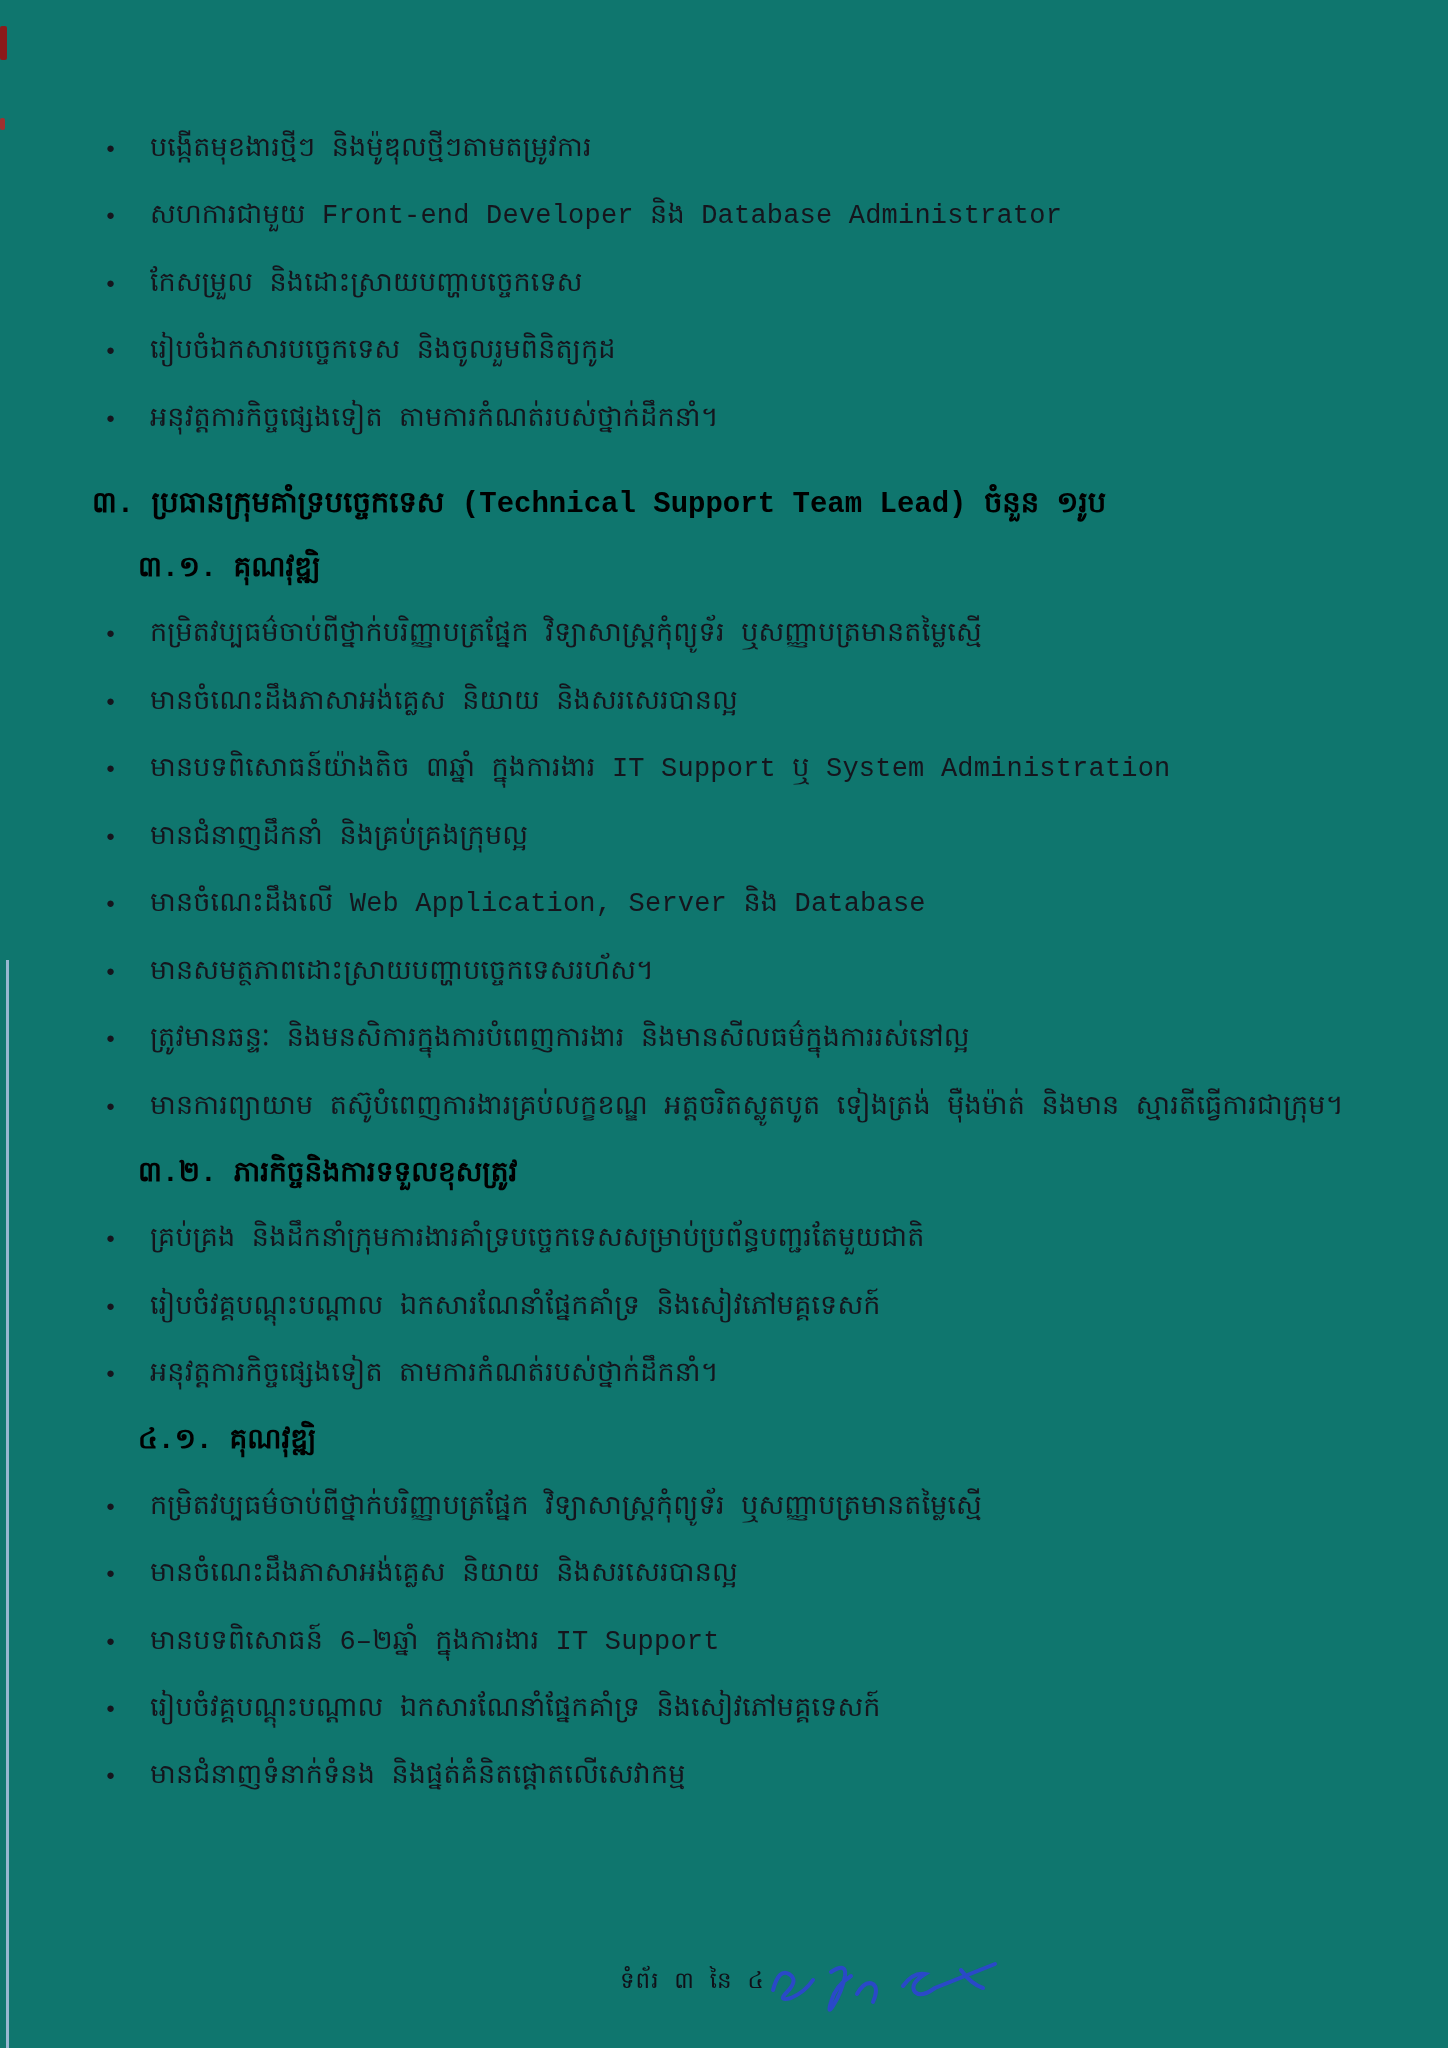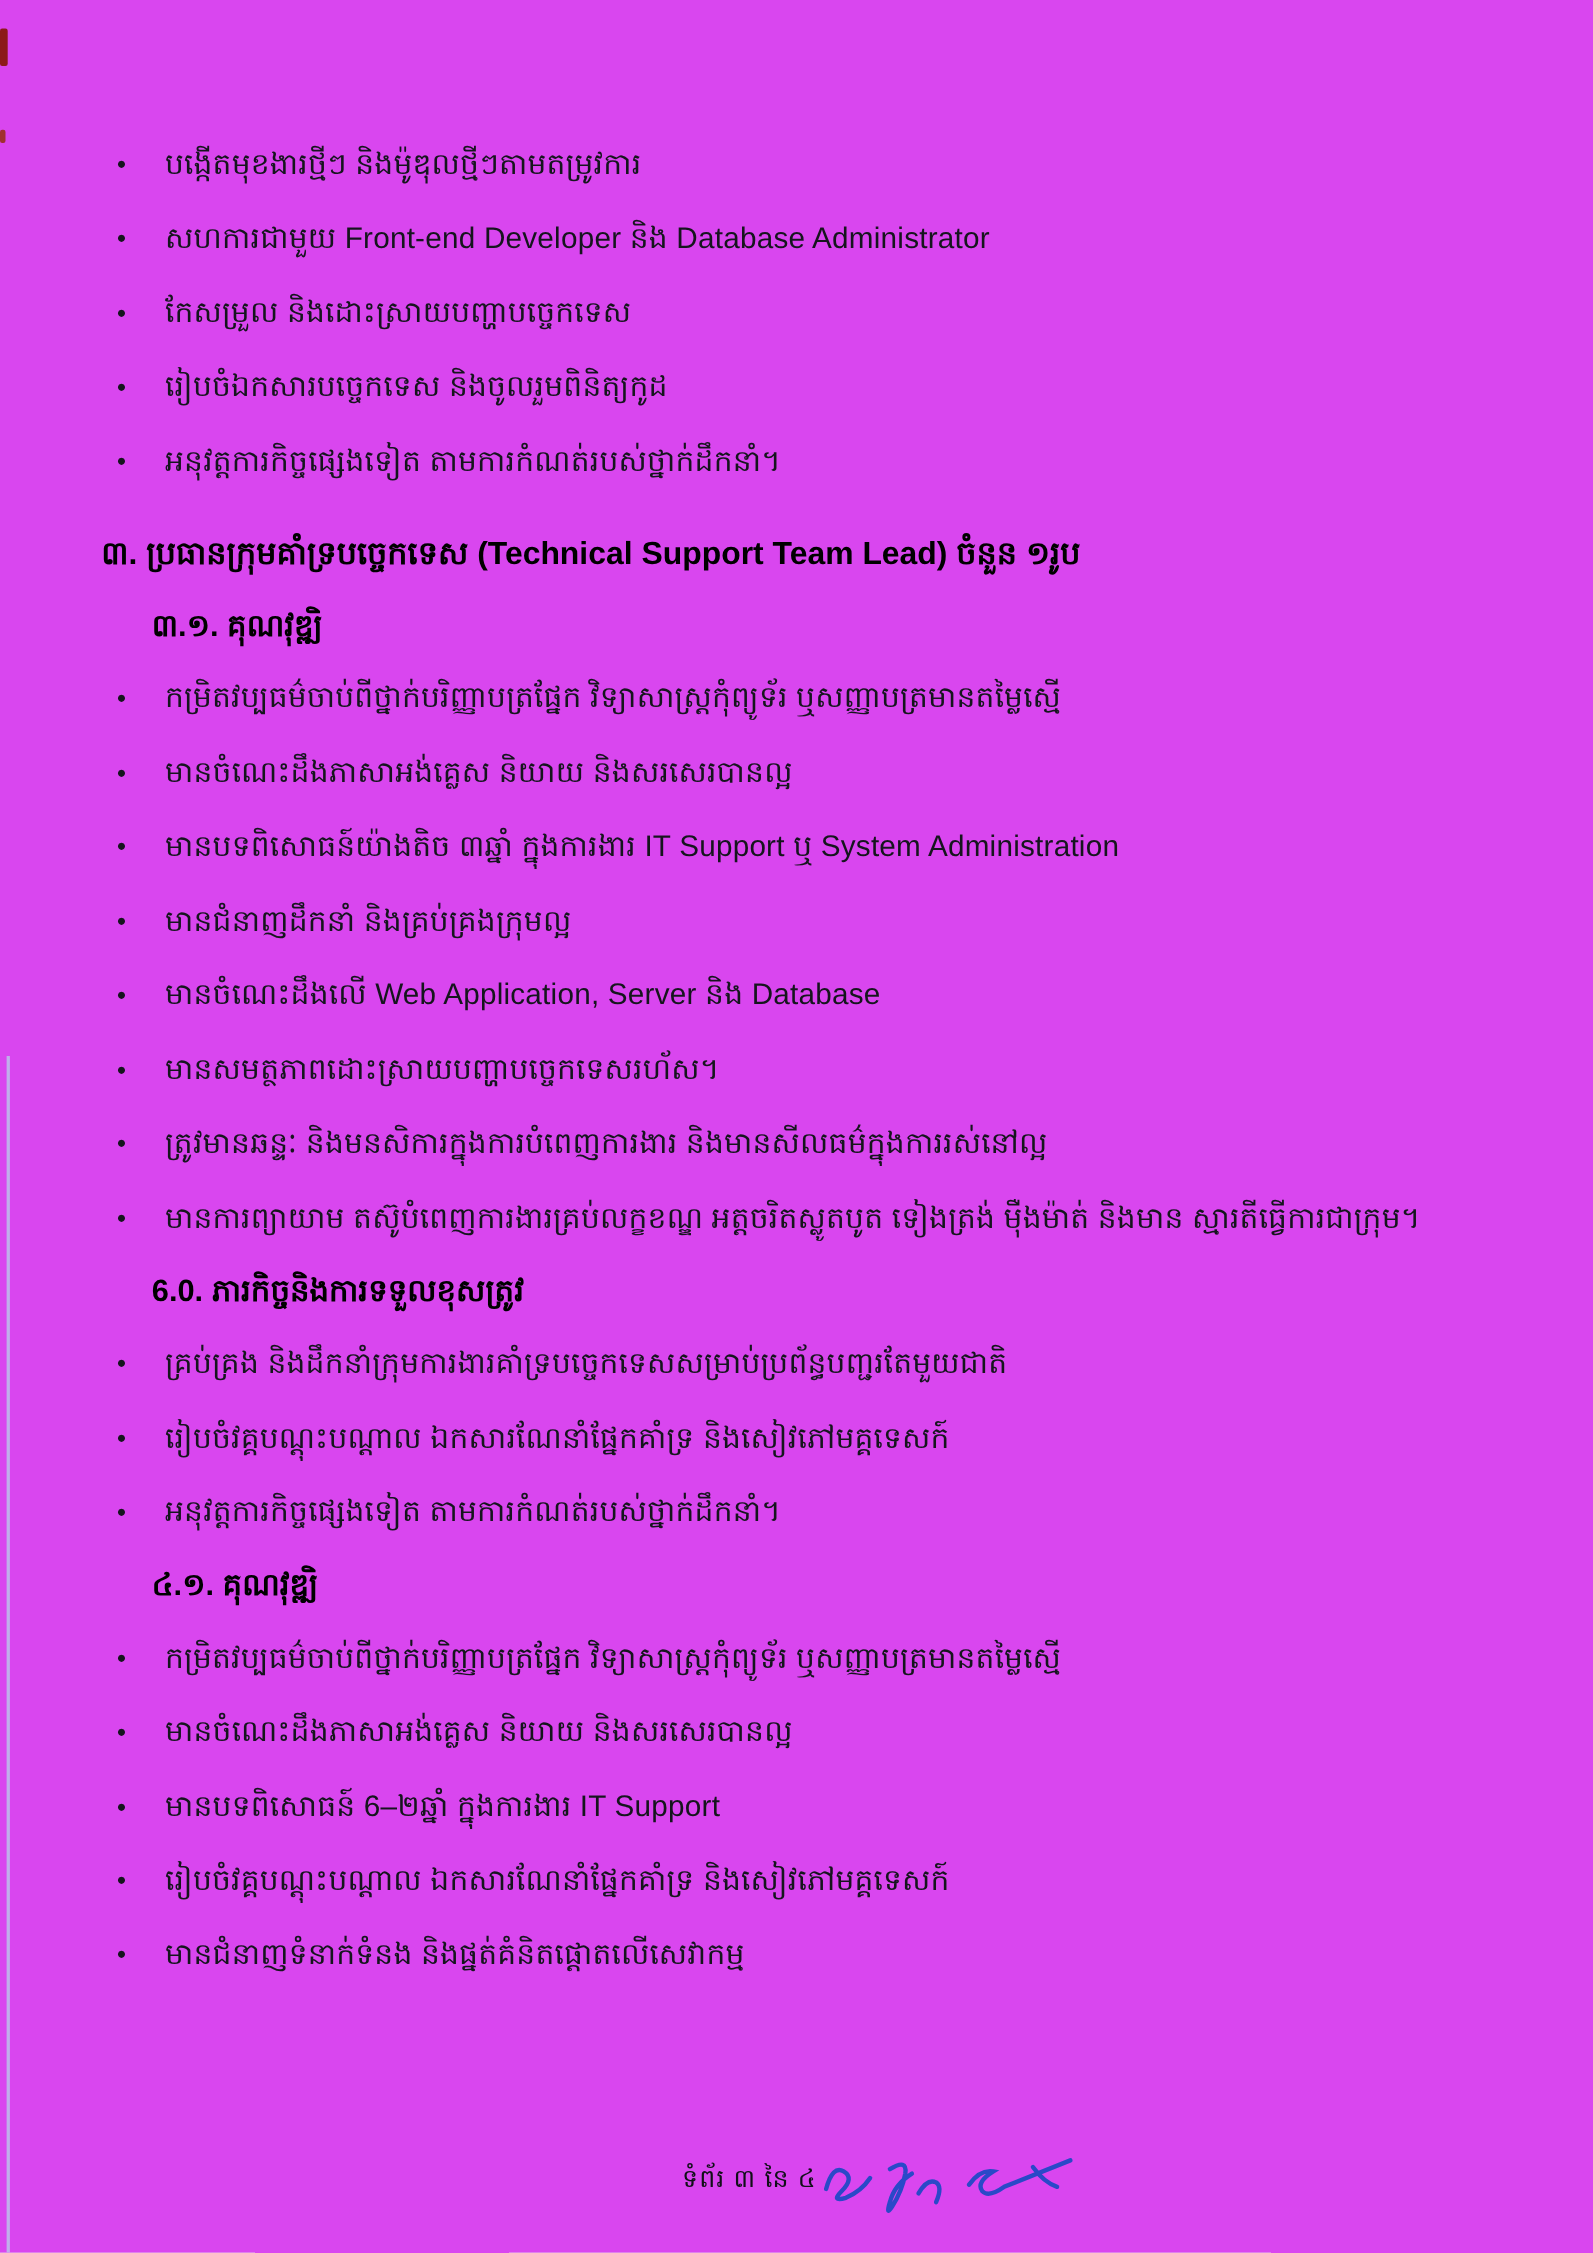--- a/index.html
+++ b/index.html
@@ -1,22 +1,22 @@
 <!DOCTYPE html>
 <html><head>
 <meta charset="utf-8">
 <style>
   html,body{margin:0;padding:0;background:#e8e8e8;}
   .page{
     position:relative;
     width:1448px;height:2048px;
     margin:0 auto;
-    background:#d946ef;
+    background:#0f766e;
     overflow:hidden;
-    font-family:Liberation Sans, sans-serif;
+    font-family:Liberation Mono, monospace;
     color:#15151d;
     box-sizing:border-box;
     padding:118px 70px 0 92px;
   }
   
   .edge-line{position:absolute;left:6px;top:960px;width:3px;height:1088px;background:#b9c9ea;opacity:.8;}
   .edge-mark-1{position:absolute;left:0;top:26px;width:7px;height:34px;background:#8c1a1a;border-radius:2px;}
   .edge-mark-2{position:absolute;left:0;top:118px;width:5px;height:12px;background:#a03030;border-radius:2px;}
 
   ul.kh-list{list-style:none;margin:0;padding:0 0 0 58px;}
@@ -90,21 +90,21 @@
       <ul class="kh-list">
         <li>កម្រិតវប្បធម៌ចាប់ពីថ្នាក់បរិញ្ញាបត្រផ្នែក វិទ្យាសាស្ត្រកុំព្យូទ័រ ឬសញ្ញាបត្រមានតម្លៃស្មើ</li>
         <li>មានចំណេះដឹងភាសាអង់គ្លេស និយាយ និងសរសេរបានល្អ</li>
         <li>មានបទពិសោធន៍យ៉ាងតិច ៣ឆ្នាំ ក្នុងការងារ IT Support ឬ System Administration</li>
         <li>មានជំនាញដឹកនាំ និងគ្រប់គ្រងក្រុមល្អ</li>
         <li>មានចំណេះដឹងលើ Web Application, Server និង Database</li>
         <li>មានសមត្ថភាពដោះស្រាយបញ្ហាបច្ចេកទេសរហ័ស។</li>
         <li>ត្រូវមានឆន្ទៈ និងមនសិការក្នុងការបំពេញការងារ និងមានសីលធម៌ក្នុងការរស់នៅល្អ</li>
         <li>មានការព្យាយាម តស៊ូបំពេញការងារគ្រប់លក្ខខណ្ឌ អត្តចរិតស្លូតបូត ទៀងត្រង់ ម៉ឺងម៉ាត់ និងមាន ស្មារតីធ្វើការជាក្រុម។</li>
       </ul>
-      <div class="subsection-title">6.0. ភារកិច្ចនិងការទទួលខុសត្រូវ</div>
+      <div class="subsection-title">៣.២. ភារកិច្ចនិងការទទួលខុសត្រូវ</div>
       <ul class="kh-list">
         <li>គ្រប់គ្រង និងដឹកនាំក្រុមការងារគាំទ្របច្ចេកទេសសម្រាប់ប្រព័ន្ធបញ្ជរតែមួយជាតិ</li>
         <li>រៀបចំវគ្គបណ្ដុះបណ្ដាល ឯកសារណែនាំផ្នែកគាំទ្រ និងសៀវភៅមគ្គទេសក៍</li>
         <li>អនុវត្តការកិច្ចផ្សេងទៀត តាមការកំណត់របស់ថ្នាក់ដឹកនាំ។</li>
       </ul>
       <div class="subsection-title">៤.១. គុណវុឌ្ឍិ</div>
       <ul class="kh-list">
         <li>កម្រិតវប្បធម៌ចាប់ពីថ្នាក់បរិញ្ញាបត្រផ្នែក វិទ្យាសាស្ត្រកុំព្យូទ័រ ឬសញ្ញាបត្រមានតម្លៃស្មើ</li>
         <li>មានចំណេះដឹងភាសាអង់គ្លេស និយាយ និងសរសេរបានល្អ</li>
         <li>មានបទពិសោធន៍ 6–២ឆ្នាំ ក្នុងការងារ IT Support</li>

